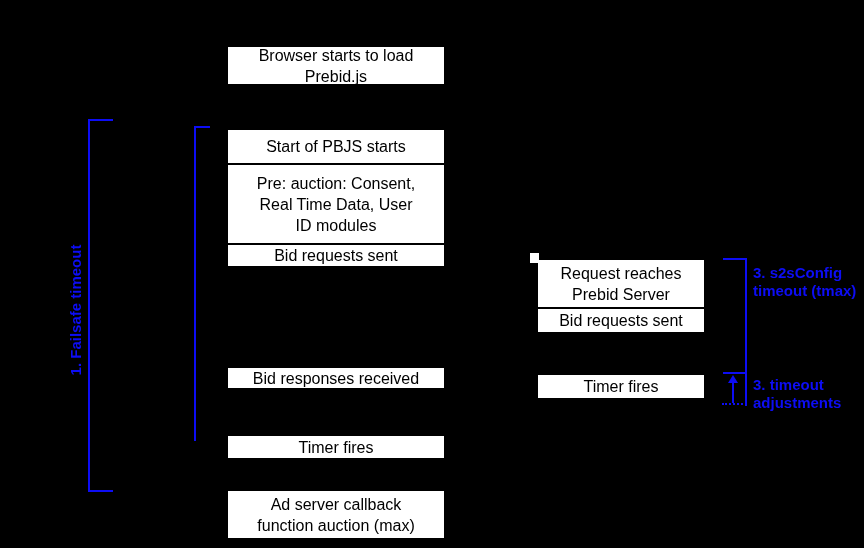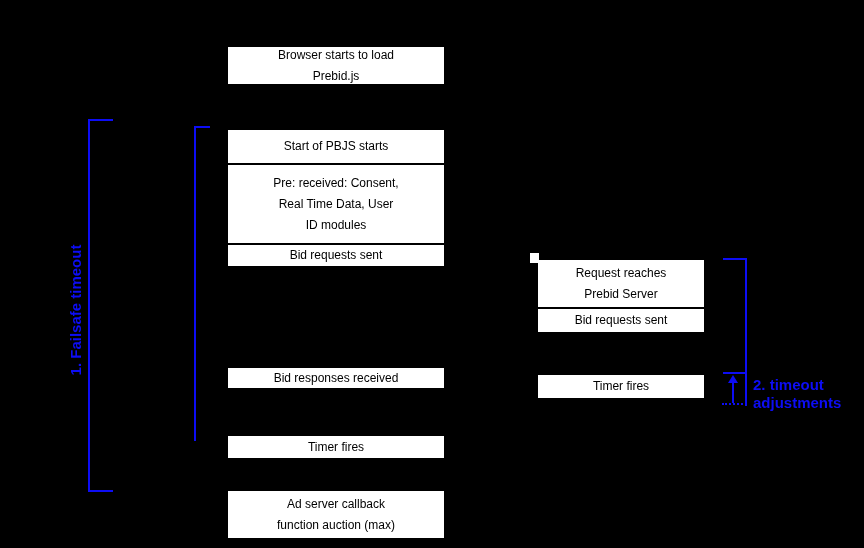--- a/index.html
+++ b/index.html
@@ -7,21 +7,21 @@
     position:relative;width:864px;height:548px;overflow:hidden;
     background:var(--background,#000);
     font-family:"Liberation Sans",sans-serif;
   }
   .box{
     position:absolute;box-sizing:border-box;
     background:var(--box-fill,#fff);
     border:2px solid var(--box-border,#000);
     color:var(--box-text,#000);
     display:flex;align-items:center;justify-content:center;
-    text-align:center;font-size:12px;line-height:21px;
+    text-align:center;font-size:16px;line-height:21px;
     white-space:pre-line;
   }
   .blue-line{position:absolute;background:var(--accent-blue,#0d0df5);}
   .blue-dotted{position:absolute;height:0;border-top:2px dotted var(--accent-blue,#0d0df5);}
   .blue-label{
     position:absolute;color:var(--accent-blue,#0d0df5);
     font-weight:bold;font-size:15px;line-height:18px;
     white-space:pre-line;
   }
   .vlabel{
@@ -38,21 +38,21 @@
 </head>
 <body>
 
 <div class="stage">
 
   <div class="box" style="left:226px;top:45px;width:220px;height:41px;">Browser starts to load
 Prebid.js</div>
 
   <div class="box" style="left:226px;top:128px;width:220px;height:37px;">Start of PBJS starts</div>
 
-  <div class="box" style="left:226px;top:163px;width:220px;height:82px;">Pre: received: Consent,
+  <div class="box" style="left:226px;top:163px;width:220px;height:82px;">Pre: auction: Consent,
 Real Time Data, User
 ID modules</div>
 
   <div class="box" style="left:226px;top:243px;width:220px;height:25px;">Bid requests sent</div>
 
   <div class="box" style="left:226px;top:366px;width:220px;height:24px;">Bid responses received</div>
 
   <div class="box" style="left:226px;top:434px;width:220px;height:26px;">Timer fires</div>
 
   <div class="box" style="left:226px;top:489px;width:220px;height:51px;">Ad server callback
@@ -71,20 +71,22 @@
   <div class="blue-line" style="left:88px;top:119px;width:25px;height:2px;"></div>
   <div class="blue-line" style="left:88px;top:490px;width:25px;height:2px;"></div>
   <div class="blue-label vlabel" style="left:-4px;top:302px;">1. Failsafe timeout</div>
 
   <div class="blue-line" style="left:194px;top:126px;width:2px;height:315px;"></div>
   <div class="blue-line" style="left:194px;top:126px;width:16px;height:2px;"></div>
 
   <div class="blue-line" style="left:745px;top:258px;width:2px;height:148px;"></div>
   <div class="blue-line" style="left:723px;top:258px;width:24px;height:2px;"></div>
   <div class="blue-line" style="left:723px;top:372px;width:24px;height:2px;"></div>
+  <div class="blue-label" style="left:753px;top:264px;">3. s2sConfig
+timeout (tmax)</div>
 
   <div class="blue-line" style="left:732px;top:382px;width:2px;height:21px;"></div>
   <div class="arrow-head" style="left:728px;top:375px;"></div>
   <div class="blue-dotted" style="left:722px;top:403px;width:25px;"></div>
-  <div class="blue-label" style="left:753px;top:376px;">2. timeout
+  <div class="blue-label" style="left:753px;top:376px;">3. timeout
 adjustments</div>
 
 </div>
 
 </body></html>

